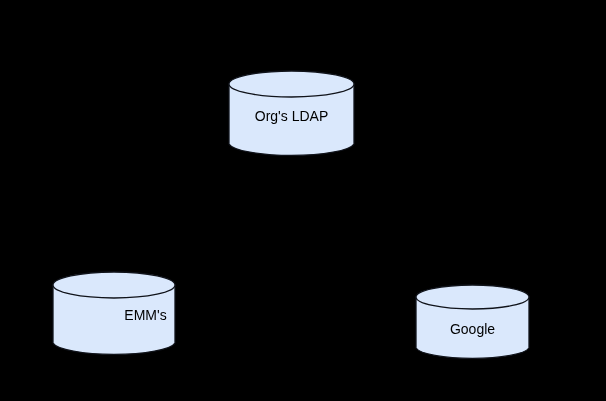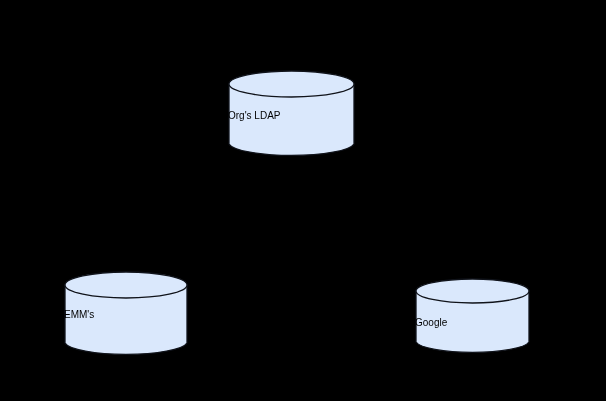--- a/index.html
+++ b/index.html
@@ -23,36 +23,36 @@
   .cylinder svg {
     position: absolute;
     left: 0;
     top: 0;
     display: block;
   }
   .cyl-label {
     position: absolute;
     left: 0;
     right: 0;
-    text-align: left;
+    text-align: center;
     color: #000000;
     font-family: "Liberation Sans", sans-serif;
-    font-size: 10px;
+    font-size: 14px;
     line-height: 20px;
     white-space: nowrap;
     pointer-events: none;
   }
   
   #cyl-ldap { left: 228px; top: 70px; width: 127px; height: 88px; }
   #cyl-ldap .cyl-label { top: 36px; }
   
-  #cyl-emm { left: 64px; top: 271px; width: 145px; height: 86px; }
+  #cyl-emm { left: 52px; top: 271px; width: 145px; height: 86px; padding-left: 42px; }
   #cyl-emm .cyl-label { top: 34px; }
   
-  #cyl-google { left: 415px; top: 278px; width: 115px; height: 77px; }
+  #cyl-google { left: 415px; top: 284px; width: 115px; height: 77px; }
   #cyl-google .cyl-label { top: 35px; }
 </style>
 </head>
 <body>
 
 <div id="canvas">
 
   <div class="cylinder" id="cyl-ldap">
     <svg viewBox="0 0 127 88" width="127" height="88">
       <path d="M 1 14 L 1 74 A 63 13 0 0 0 126 74 L 126 14 Z" fill="#dae8fc" stroke="#10131a" stroke-width="1.3"></path>

